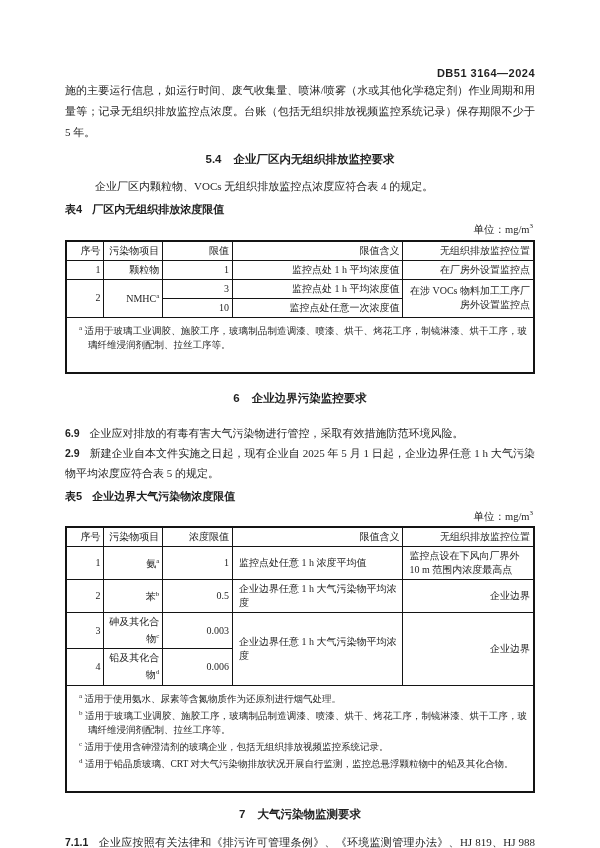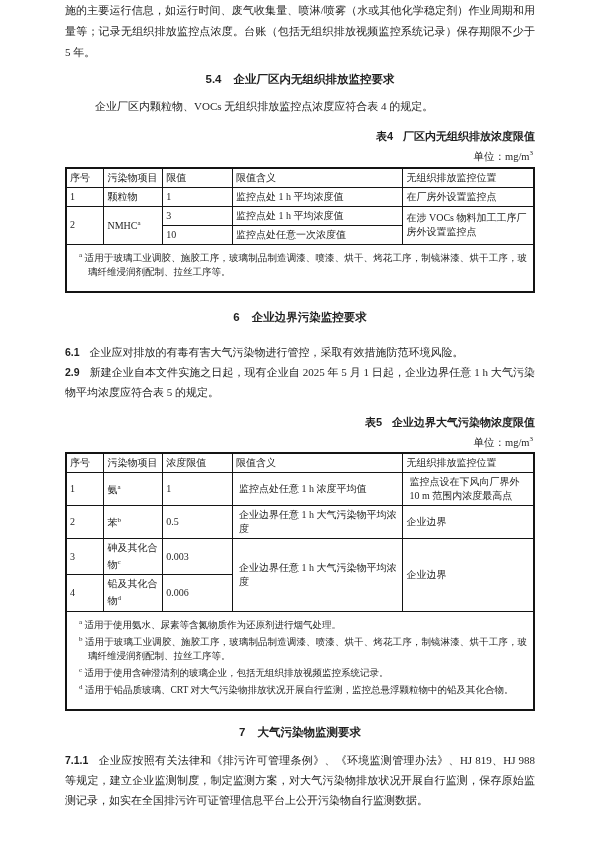--- a/index.html
+++ b/index.html
@@ -52,22 +52,22 @@
   .h-54 { margin-top: 9px; }
   .body-54 { margin-top: 9px; line-height: 20px; }
   .h-6 { margin-top: 17px; }
   .c-61 { margin-top: 17px; line-height: 20px; }
   .c-62 { line-height: 20px; }
   .h-7 { margin-top: 14px; }
   .h-71 { margin-top: 13px; }
   .c-711 { margin-top: 10px; line-height: 20px; }
   
   .table-caption {
-    margin-top: 13px;
-    text-align: right;
+    margin-top: 6px;
+    text-align: left;
     font-family: "Liberation Sans", "DejaVu Sans", sans-serif;
     font-weight: bold;
     font-size: 11px;
     line-height: 15px;
   }
   .table-caption .cap-num { margin-right: 10px; }
   .unit-line {
     text-align: right;
     font-size: 10.5px;
     line-height: 14px;
@@ -80,43 +80,44 @@
     width: 100%;
     border-collapse: collapse;
     table-layout: fixed;
     margin-top: 3px;
     border: 2px solid #141414;
   }
   th, td {
     border: 1px solid #141414;
     font-size: 10px;
     font-weight: normal;
-    text-align: left;
+    text-align: right;
     vertical-align: middle;
     padding: 2px 3px;
     line-height: 14px;
   }
   thead th { height: 19px; border-bottom: 1.5px solid #141414; }
   tbody td { height: 18px; }
   td.left { text-align: left; padding-left: 6px; }
   td sup, .fn sup { font-size: 7px; }
   td.footnote-cell {
     border-top: 1.5px solid #141414;
     text-align: left;
-    padding: 3px 6px 12px 12px;
+    padding: 3px 6px 20px 12px;
     font-size: 9.5px;
     line-height: 14px;
   }
   .fn { padding-left: 9px; text-indent: -9px; text-align: justify; }
 </style>
 </head>
 <body>
 
 <div class="page">
 
+  <div class="doc-header">DB51 3164—2024</div>
 
   <p class="para para-continued">施的主要运行信息，如运行时间、废气收集量、喷淋/喷雾（水或其他化学稳定剂）作业周期和用量等；记录无组织排放监控点浓度。台账（包括无组织排放视频监控系统记录）保存期限不少于 5 年。</p>
 
   <div class="heading h-54">
     <span class="h-num">5.4</span><span>企业厂区内无组织排放监控要求</span>
   </div>
 
   <p class="para body-54 indent-first">企业厂区内颗粒物、VOCs 无组织排放监控点浓度应符合表 4 的规定。</p>
 
   <div class="table-caption">
@@ -168,21 +169,21 @@
         </td>
       </tr>
     </tbody>
   </table>
 
   <div class="heading h-6">
     <span class="h-num">6</span><span>企业边界污染监控要求</span>
   </div>
 
   <p class="para clause c-61">
-    <span class="clause-num">6.1</span><span>企业应对排放的有毒有害大气污染物进行管控，采取有效措施防范环境风险。</span>
+    <span class="clause-num">6.9</span><span>企业应对排放的有毒有害大气污染物进行管控，采取有效措施防范环境风险。</span>
   </p>
   <p class="para clause c-62">
     <span class="clause-num">2.9</span><span>新建企业自本文件实施之日起，现有企业自 2025 年 5 月 1 日起，企业边界任意 1 h 大气污染物平均浓度应符合表 5 的规定。</span>
   </p>
 
   <div class="table-caption">
     <span class="cap-num">表5</span><span>企业边界大气污染物浓度限值</span>
   </div>
   <div class="unit-line">
     <span>单位：</span><span>mg/m</span><sup>3</sup>

